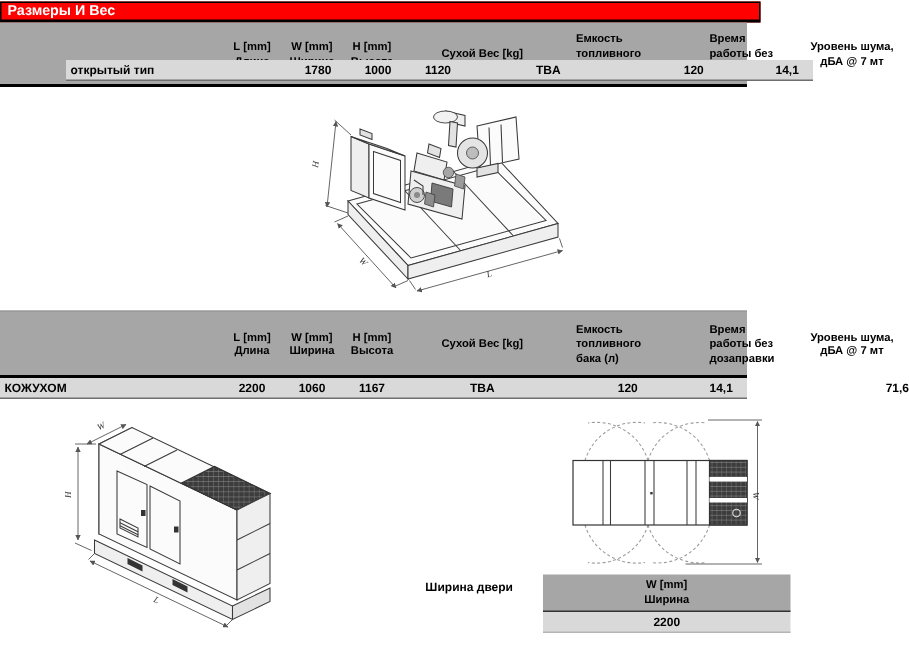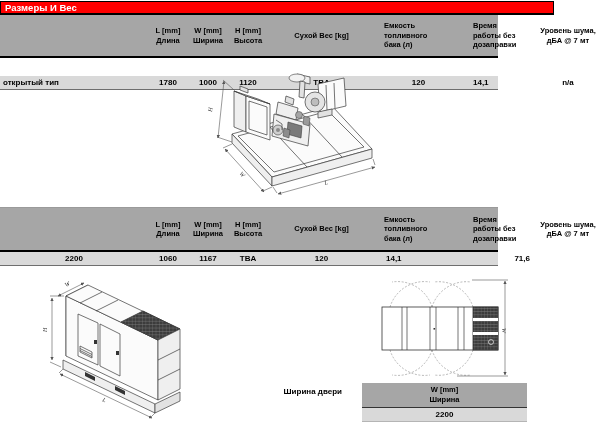--- a/index.html
+++ b/index.html
@@ -4,21 +4,21 @@
 <style>
   html,body{margin:0;padding:0;}
   body{
     width:606px;height:444px;position:relative;background:#fff;
     font-family:"Liberation Sans", sans-serif;color:#000;overflow:hidden;
   }
   .abs{position:absolute;box-sizing:border-box;}
 
   
   .banner{
-    left:0;top:1px;width:554px;height:14px;background:#FF0000;
+    left:0;top:1px;width:507px;height:14px;background:#FF0000;
     border:1px solid #000;border-bottom-width:2px;
     color:#fff;font-size:9.5px;font-weight:bold;line-height:11px;
     padding-left:4px;
   }
 
   
   .dims-table{
     left:0;width:498px;display:grid;
     grid-template-columns:148px 40px 40px 40px 107px 87px 68px 76px;
   }
@@ -27,21 +27,21 @@
     text-align:center;font-weight:bold;white-space:pre-line;
   }
   .hdr{background:#A6A6A6;font-size:7.5px;line-height:9.5px;border-bottom:2px solid #000;}
   .row{background:#D9D9D9;font-size:8px;border-bottom:1px solid #6e6e6e;}
   .cell.c-label{justify-content:flex-start;text-align:left;padding-left:3px;}
   .cell.c-fuel{justify-content:flex-start;text-align:left;padding-left:9px;}
   .cell.c-run{justify-content:flex-start;text-align:left;padding-left:11px;}
   .cell.c-right{justify-content:flex-end;text-align:right;padding-right:0;}
 
   .t1-hdr{top:15px;height:43px;}
-  .t1-row{top:76px;height:14px;}
+  .t1-row{top:40px;height:14px;margin-left:44px;}
   .t2-hdr{top:207px;height:45px;border-top:1px solid #9a9a9a;}
   .t2-row{top:252px;height:14px;}
 
   
   .door-hdr{
     left:362px;top:383px;width:165px;height:25px;background:#A6A6A6;
     display:flex;align-items:center;justify-content:center;text-align:center;
     font-size:7.5px;line-height:10px;font-weight:bold;white-space:pre-line;
     border-bottom:1px solid #333;
   }
@@ -171,20 +171,21 @@
   <div class="cell c-fuel">Емкость
 топливного
 бака (л)</div>
   <div class="cell c-run">Время
 работы без
 дозаправки</div>
   <div class="cell">Уровень шума,
 дБА @ 7 мт</div>
 </div>
 <div class="abs dims-table row t2-row">
+  <div class="cell c-label">КОЖУХОМ</div>
   <div class="cell">2200</div>
   <div class="cell">1060</div>
   <div class="cell">1167</div>
   <div class="cell">TBA</div>
   <div class="cell">120</div>
   <div class="cell c-run">14,1</div>
   <div class="cell c-right">71,6</div>
 </div>
 
 <svg class="abs" style="left:40px;top:280px;" width="155" height="150" viewBox="0 0 155 150">

